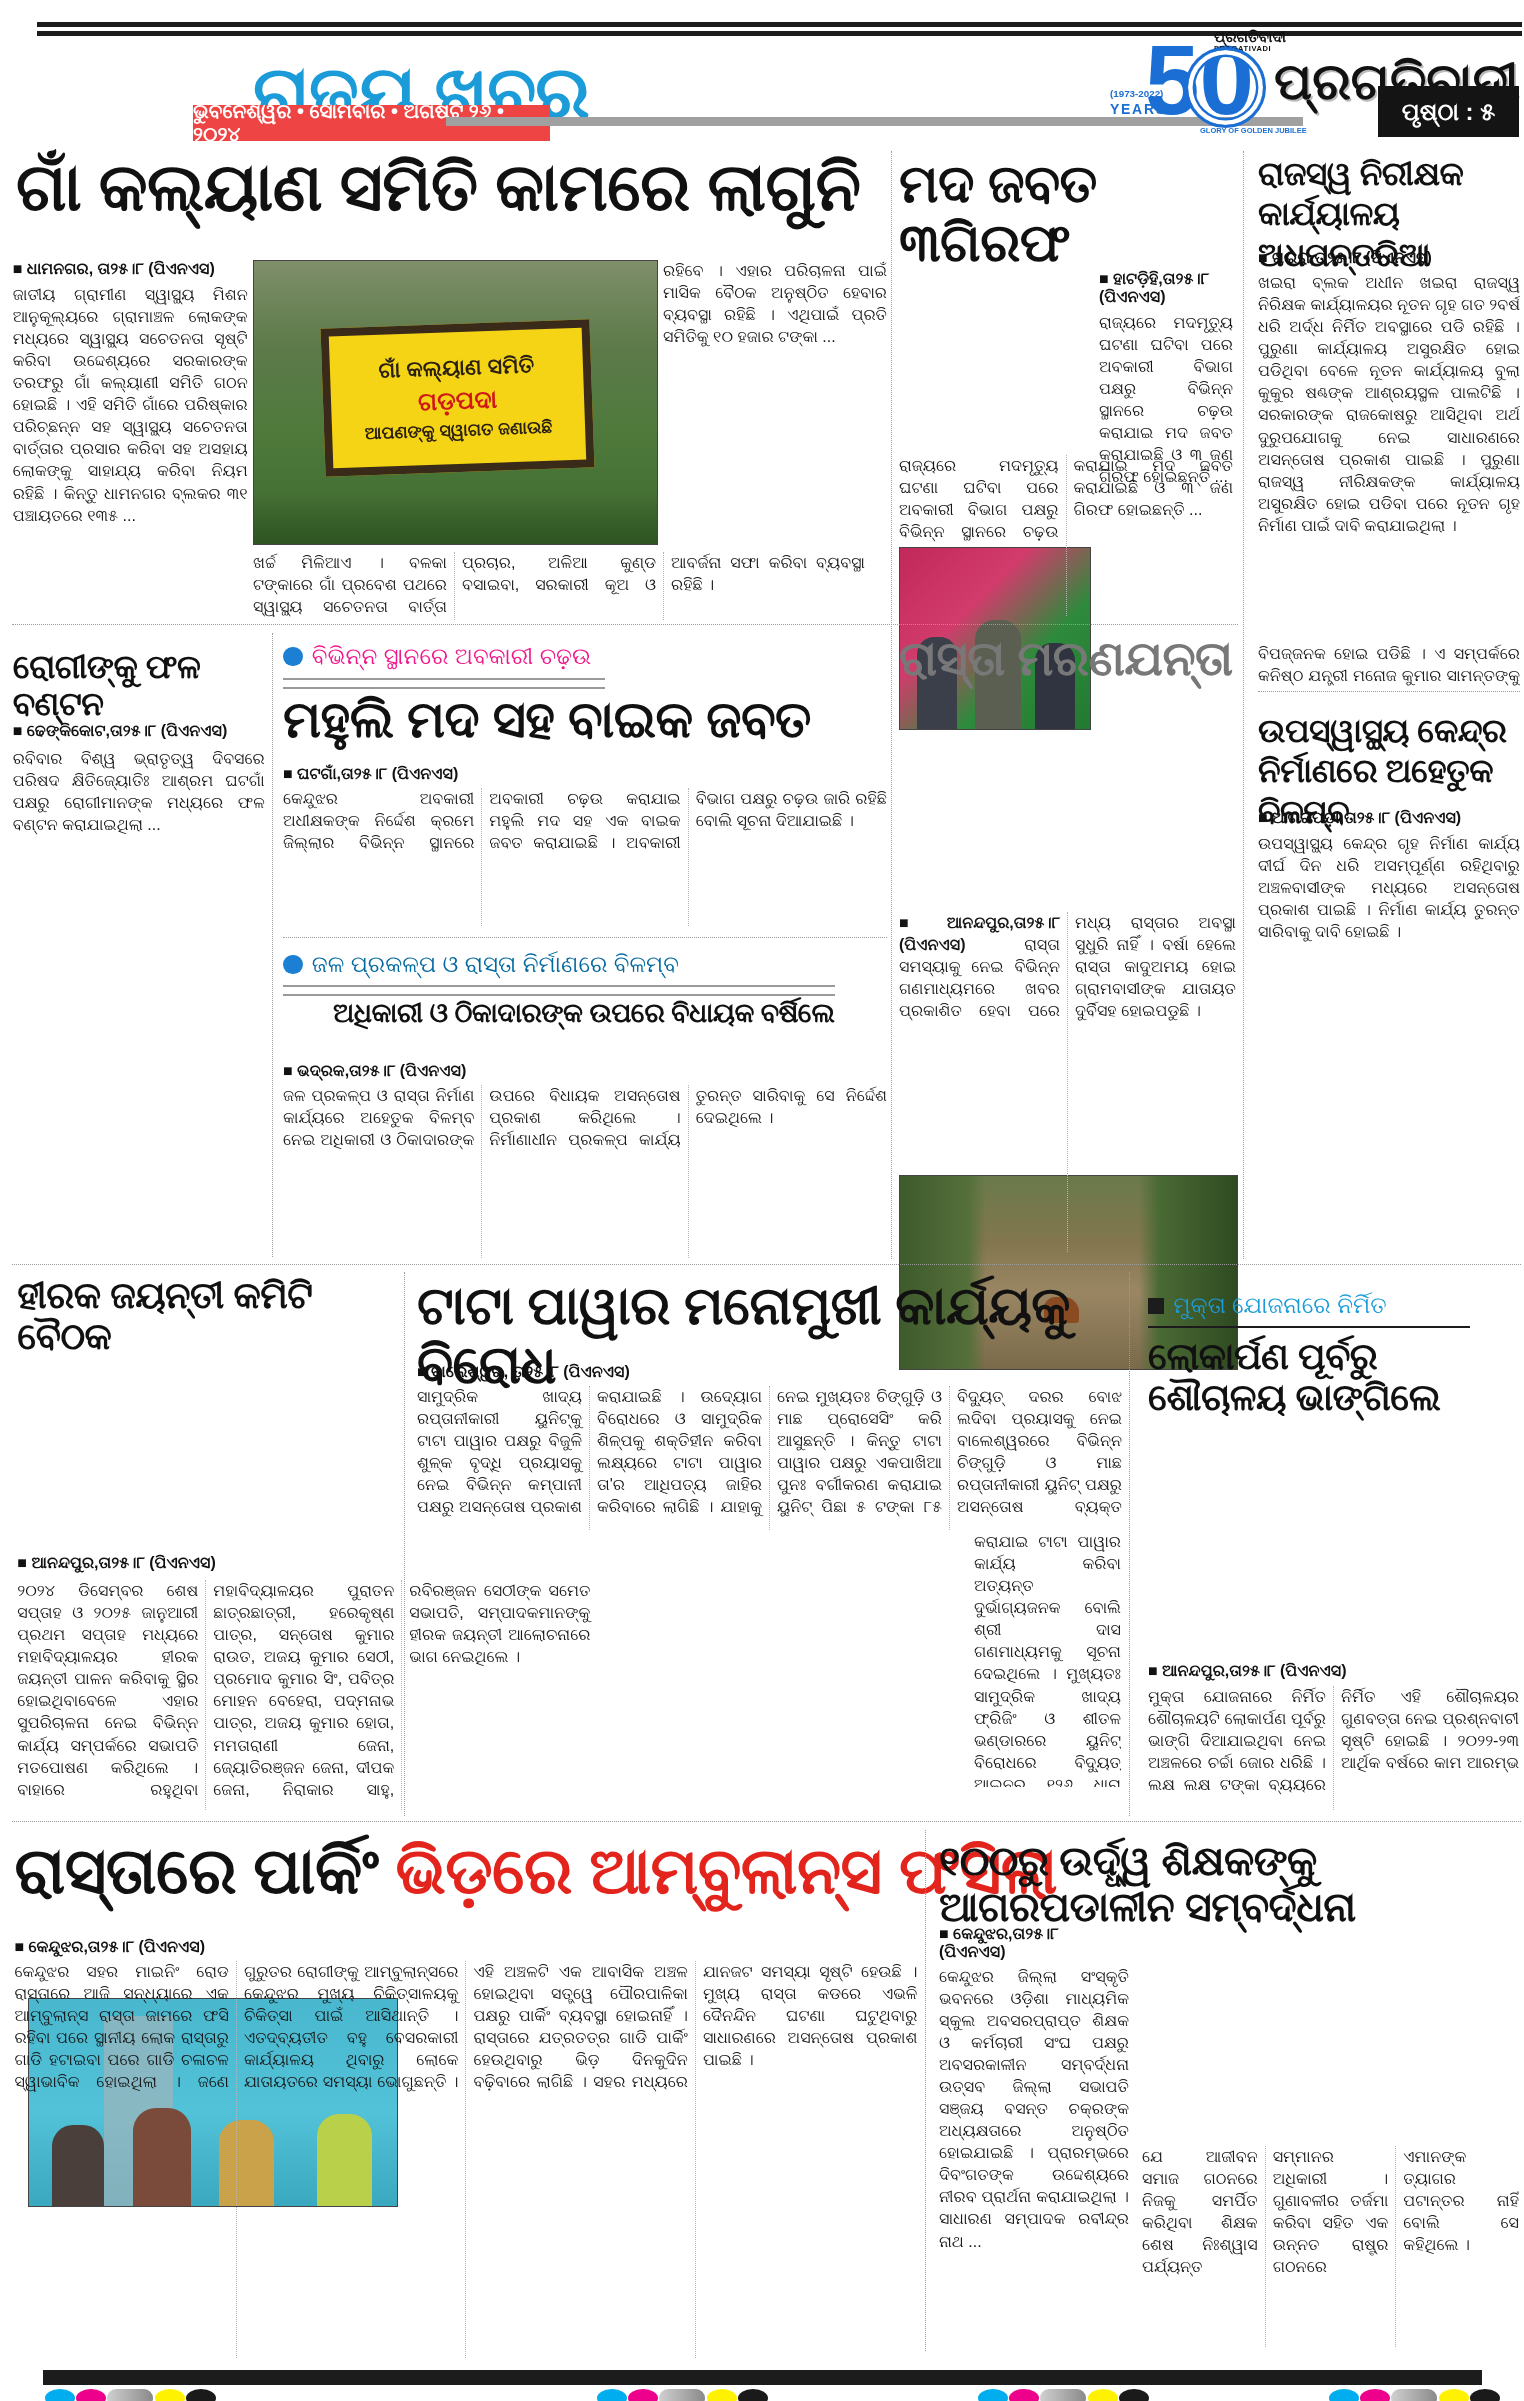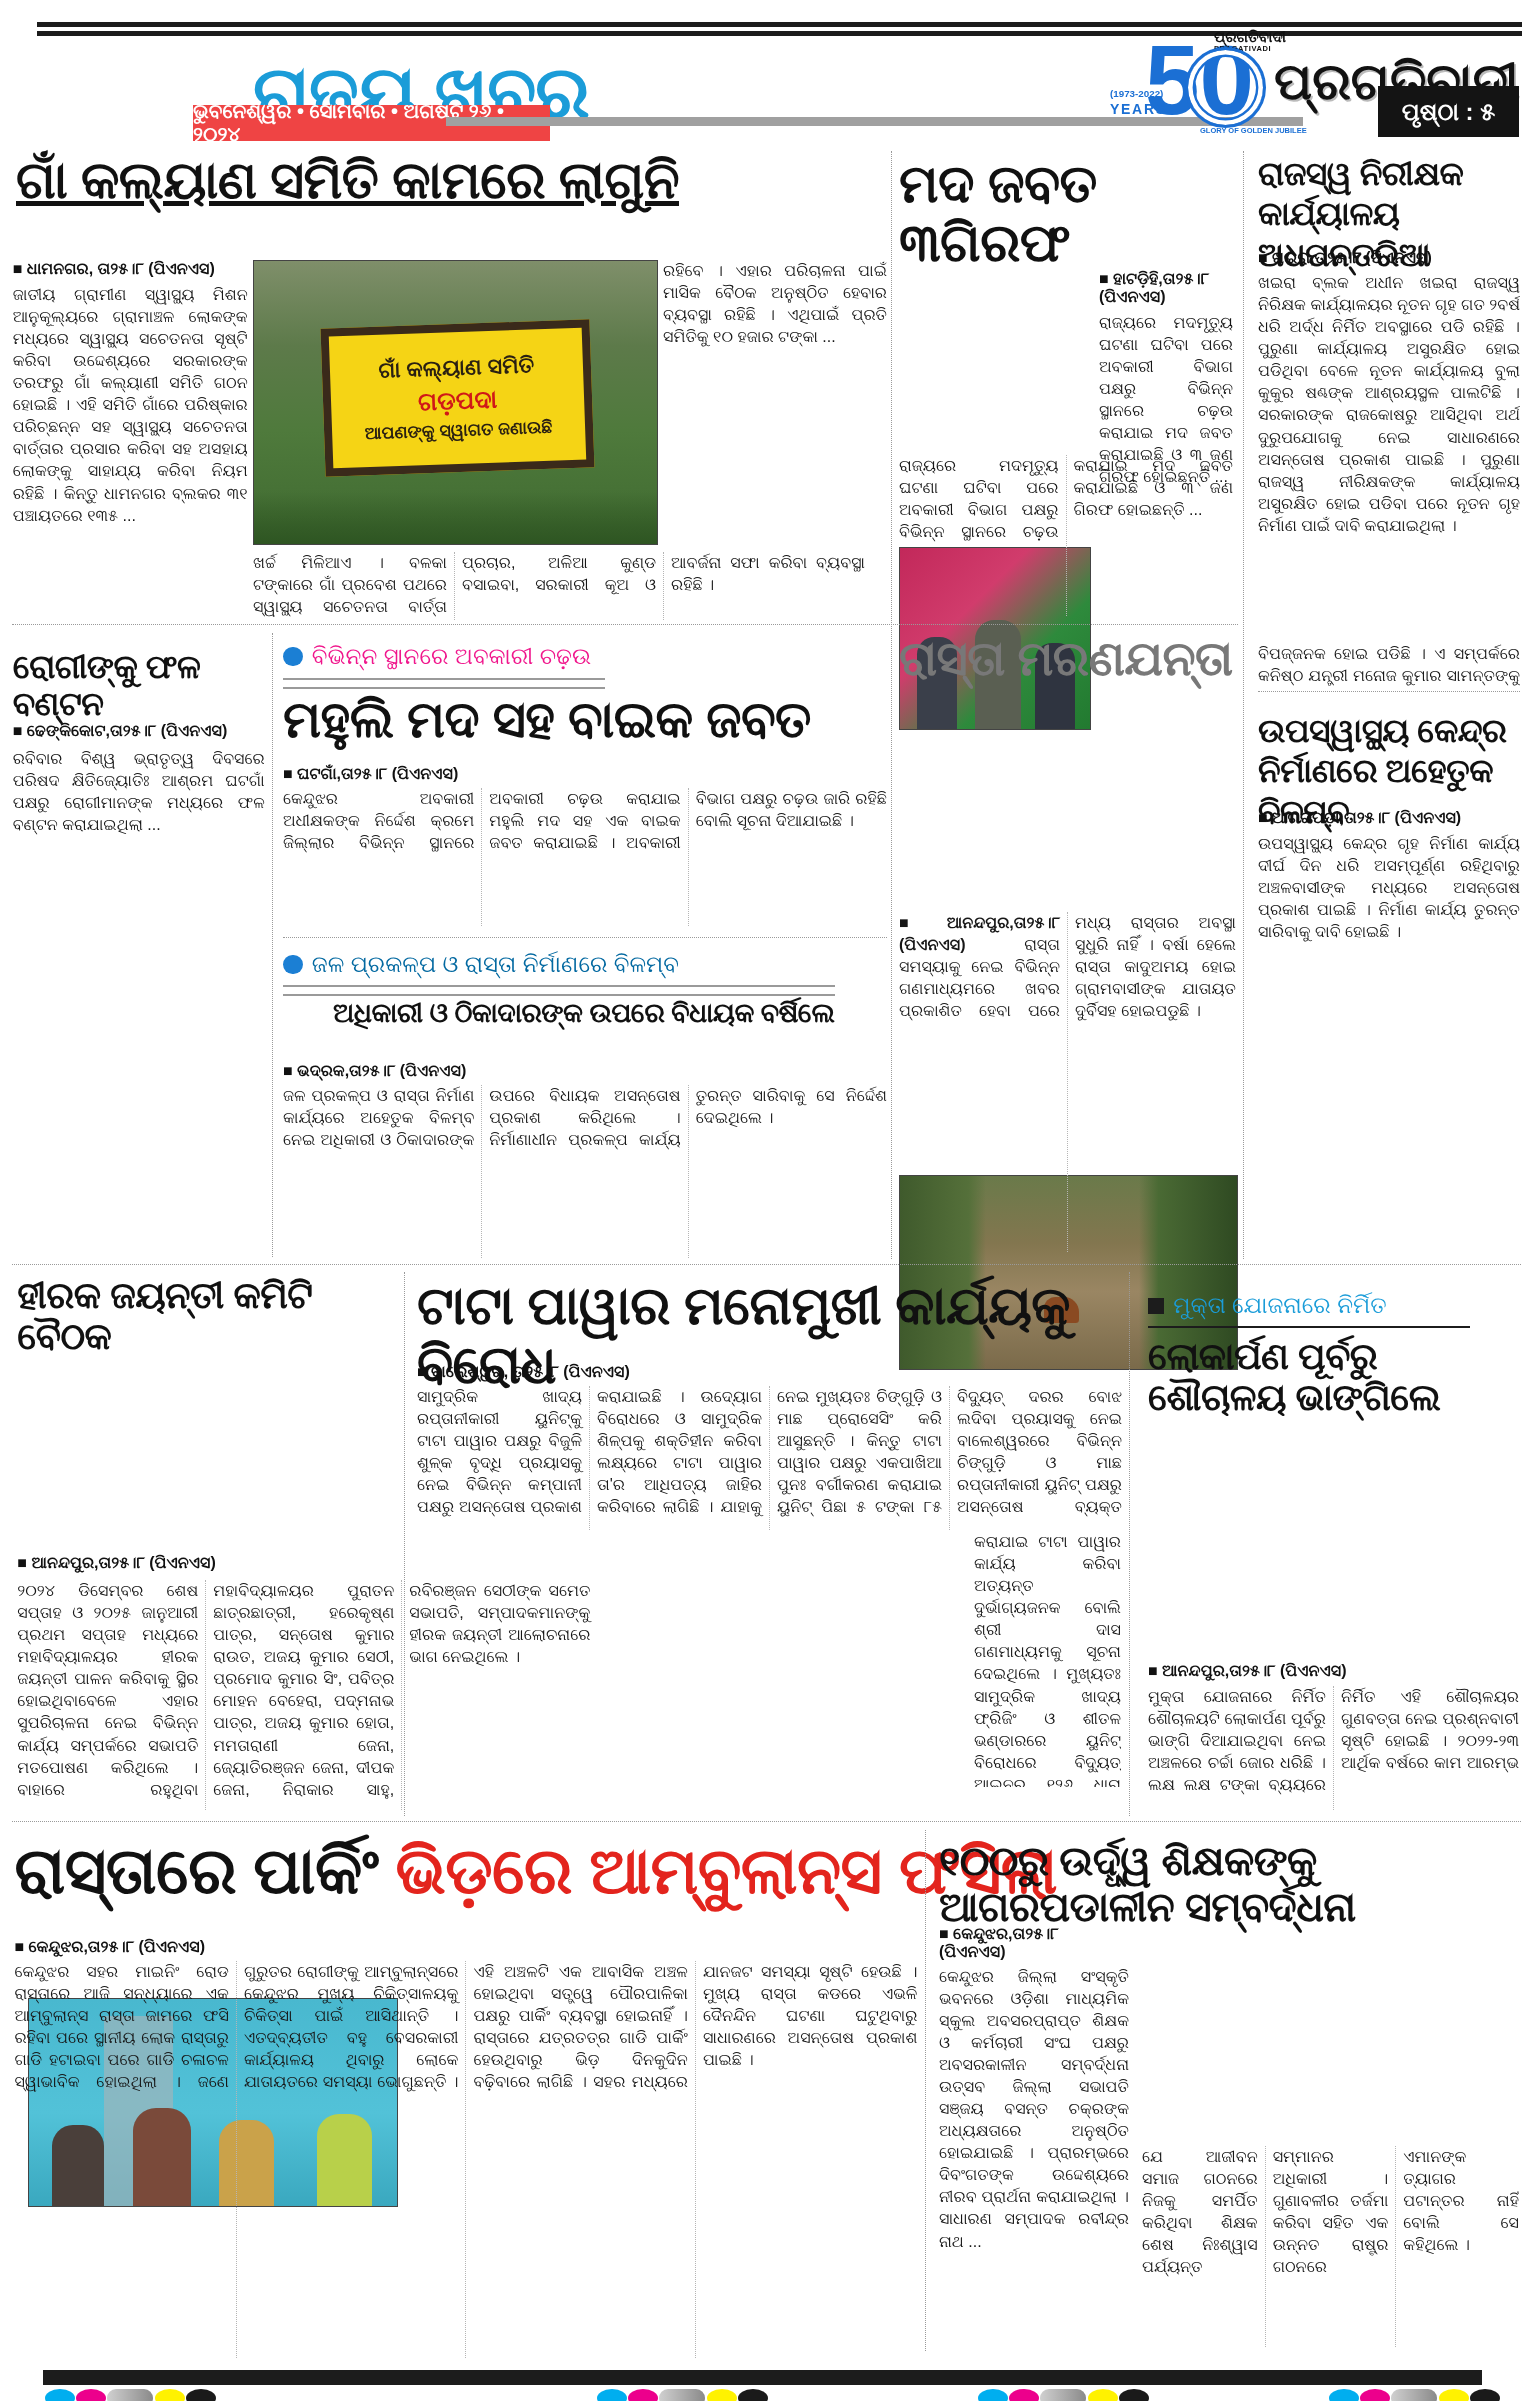--- a/index.html
+++ b/index.html
@@ -39,21 +39,21 @@
     <span class="abs" style="left:-35px;top:53px;font-size:9.8px;color:#1b6fd4;font-weight:bold;">(1973-2022)</span>
     <span class="abs" style="left:-35px;top:66px;font-size:14px;color:#1b6fd4;font-weight:bold;letter-spacing:1.7px;">YEARS</span>
     <span class="abs" style="left:69px;top:-7px;font-size:15px;font-weight:bold;color:#111;">ପ୍ରଗତିବାଦୀ</span>
     <span class="abs" style="left:69px;top:9.2px;font-size:7.5px;font-weight:bold;color:#111;letter-spacing:0.6px;">PRAGATIVADI</span>
     <span class="abs" style="left:40px;top:11.5px;width:75px;height:75px;border-radius:50%;border:3.5px solid #1b6fd4;box-shadow:inset 0 0 0 4.6px #fff,inset 0 0 0 7px #1b6fd4;"></span>
     <span class="abs" style="left:129px;top:17.3px;font-size:51px;font-weight:bold;color:#111;text-shadow:1.7px 1.7px 0 #bbb;">ପ୍ରଗତିବାଦୀ</span>
     <span class="abs" style="left:55px;top:91px;font-size:7.5px;color:#1b6fd4;font-weight:bold;">GLORY OF GOLDEN JUBILEE</span>
   </div>
   <div class="abs" style="left:1378px;top:86px;width:141px;height:51px;background:#141414;color:#fff;display:flex;align-items:center;justify-content:center;font-size:24px;font-weight:bold;">ପୃଷ୍ଠା : ୫</div>
 
-  <div class="abs headline" style="left:16px;top:151px;width:872px;font-size:52px;text-decoration:underline;">ଗାଁ କଲ୍ୟାଣ ସମିତି କାମରେ ଲାଗୁନି</div>
+  <div class="abs headline" style="left:16px;top:151px;width:872px;font-size:66px;">ଗାଁ କଲ୍ୟାଣ ସମିତି କାମରେ ଲାଗୁନି</div>
 
   <div class="abs" style="left:12.7px;top:260px;width:235px;">
     <div class="dateline">■ ଧାମନଗର, ତା୨୫।୮ (ପିଏନଏସ)</div>
     <div class="body-text" style="margin-top:5.8px;">ଜାତୀୟ ଗ୍ରାମୀଣ ସ୍ୱାସ୍ଥ୍ୟ ମିଶନ ଆନୁକୂଲ୍ୟରେ ଗ୍ରାମାଞ୍ଚଳ ଲୋକଙ୍କ ମଧ୍ୟରେ ସ୍ୱାସ୍ଥ୍ୟ ସଚେତନତା ସୃଷ୍ଟି କରିବା ଉଦ୍ଦେଶ୍ୟରେ ସରକାରଙ୍କ ତରଫରୁ ଗାଁ କଲ୍ୟାଣୀ ସମିତି ଗଠନ ହୋଇଛି । ଏହି ସମିତି ଗାଁରେ ପରିଷ୍କାର ପରିଚ୍ଛନ୍ନ ସହ ସ୍ୱାସ୍ଥ୍ୟ ସଚେତନତା ବାର୍ତ୍ତାର ପ୍ରସାର କରିବା ସହ ଅସହାୟ ଲୋକଙ୍କୁ ସାହାଯ୍ୟ କରିବା ନିୟମ ରହିଛି । କିନ୍ତୁ ଧାମନଗର ବ୍ଲକର ୩୧ ପଞ୍ଚାୟତରେ ୧୩୫ ...</div>
   </div>
 
   <div class="abs photo" style="left:253px;top:260px;width:403px;height:283px;background:linear-gradient(180deg,#7f8f6a 0%,#5d7a4a 30%,#4f7a3c 60%,#3f6a30 100%);">
     <div class="abs" style="left:69px;top:63px;width:253px;height:132px;background:#f5d415;border:8px solid #3a2a1a;transform:rotate(-2deg);display:flex;flex-direction:column;align-items:center;justify-content:center;gap:4.6px;">
       <div style="font-size:22px;font-weight:bold;color:#2a2012;">ଗାଁ କଲ୍ୟାଣ ସମିତି</div>
       <div style="font-size:25px;font-weight:bold;color:#d01818;">ଗଡ଼ପଦା</div>

